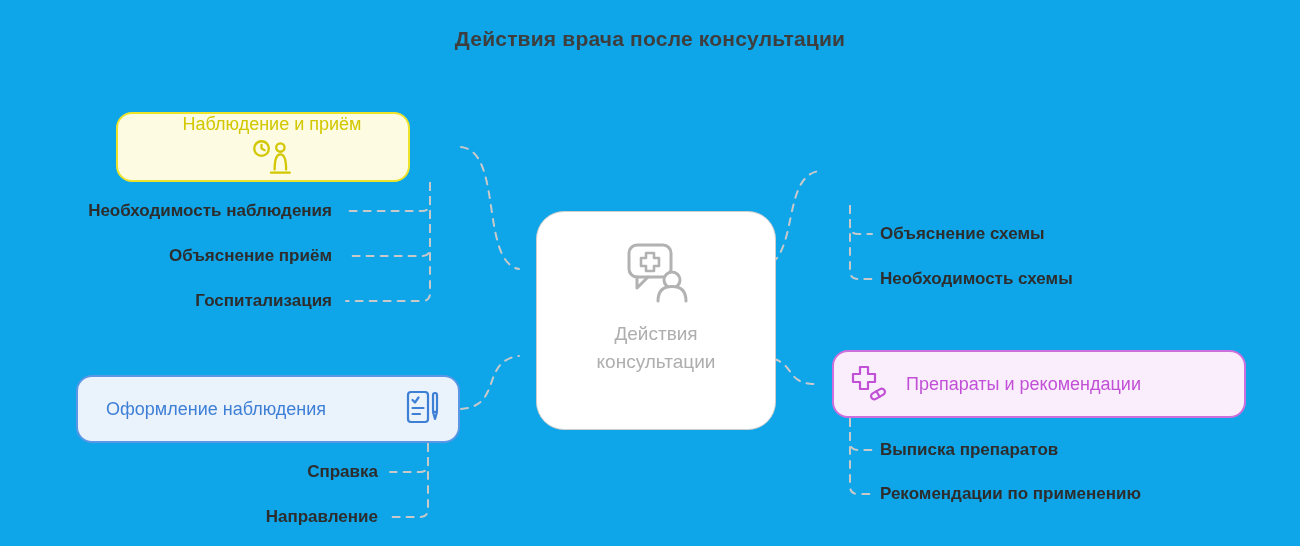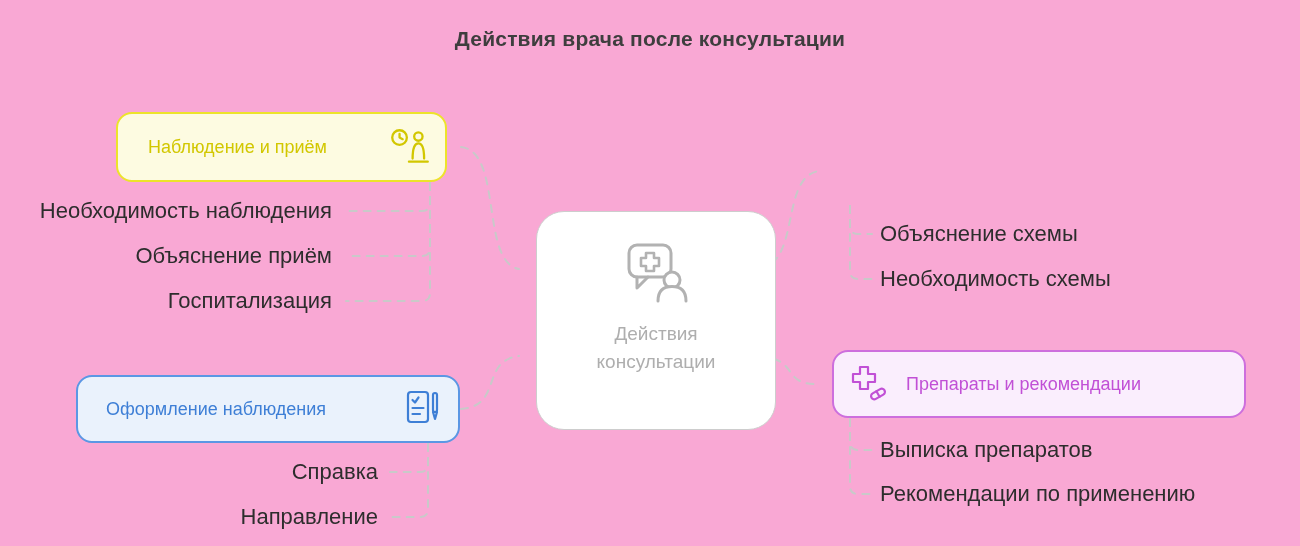--- a/index.html
+++ b/index.html
@@ -2,21 +2,21 @@
 <html><head>
 <meta charset="utf-8">
 <style>
   * { margin:0; padding:0; box-sizing:border-box; }
   html,body { background:#ffffff; }
   body { font-family:"Liberation Sans", sans-serif; }
 
   .canvas {
     position:relative;
     width:1300px; height:546px;
-    background:#f9a8d4;
+    background:#0ea5e9;
     overflow:hidden;
   }
 
   .connectors { position:absolute; left:0; top:0; width:1300px; height:546px; }
   .connectors path {
     fill:none;
     stroke:var(--line,#c9c9c9);
     stroke-width:2;
     stroke-dasharray:7 7;
     stroke-linecap:round;
@@ -54,23 +54,24 @@
     border-radius:16px;
   }
   .node-label { font-size:18px; white-space:nowrap; }
   .node-icon { flex:none; display:flex; }
   .node-icon svg { display:block; }
   .gap-right { margin-left:14px; }
 
   .child {
     position:absolute;
     transform:translateY(-50%);
-    font-size:22px;
+    font-size:17px;
     color:#2d2d2d;
     white-space:nowrap;
+    font-weight:bold;
   }
   .align-right { text-align:right; }
 </style>
 </head>
 <body>
 
 <div class="canvas">
 
   <svg class="connectors" xmlns="http://www.w3.org/2000/svg" style="--line: #c9c9c9;">
 
@@ -104,21 +105,21 @@
         <circle cx="52" cy="42" r="8" fill="#ffffff"></circle>
         <path d="M38 63 C38 52 44 48.5 52 48.5 C60 48.5 66 52 66 63" fill="#ffffff"></path>
       </svg>
     </span>
     <div class="center-label">
       <div>Действия</div>
       <div>консультации</div>
     </div>
   </div>
 
-  <div class="node" style="left: 116px; top: 112px; width: 331px; height: 70px; padding: 0px 12px 0px 30px; justify-content: space-between; --border: #ede32a; --bg: #fdfbe1; --accent: #d2c700;">
+  <div class="node" style="left: 116px; top: 112px; width: 294px; height: 70px; padding: 0px 12px 0px 30px; justify-content: space-between; flex-direction: column; --border: #ede32a; --bg: #fdfbe1; --accent: #d2c700;">
     <span class="node-label">Наблюдение и приём</span>
     <span class="node-icon">
       <svg width="46" height="46" viewBox="0 0 44 44" fill="none" stroke="currentColor" stroke-width="2.2" stroke-linecap="round" stroke-linejoin="round">
         <circle cx="12" cy="13" r="7"></circle>
         <path d="M12 9.5 V13 L15 14.5"></path>
         <circle cx="30" cy="12" r="4"></circle>
         <path d="M24.5 33 C24.5 23 26.5 18.5 30 18.5 C33.5 18.5 35.5 23 35.5 33"></path>
         <path d="M21 36 H39"></path>
       </svg>
     </span>

